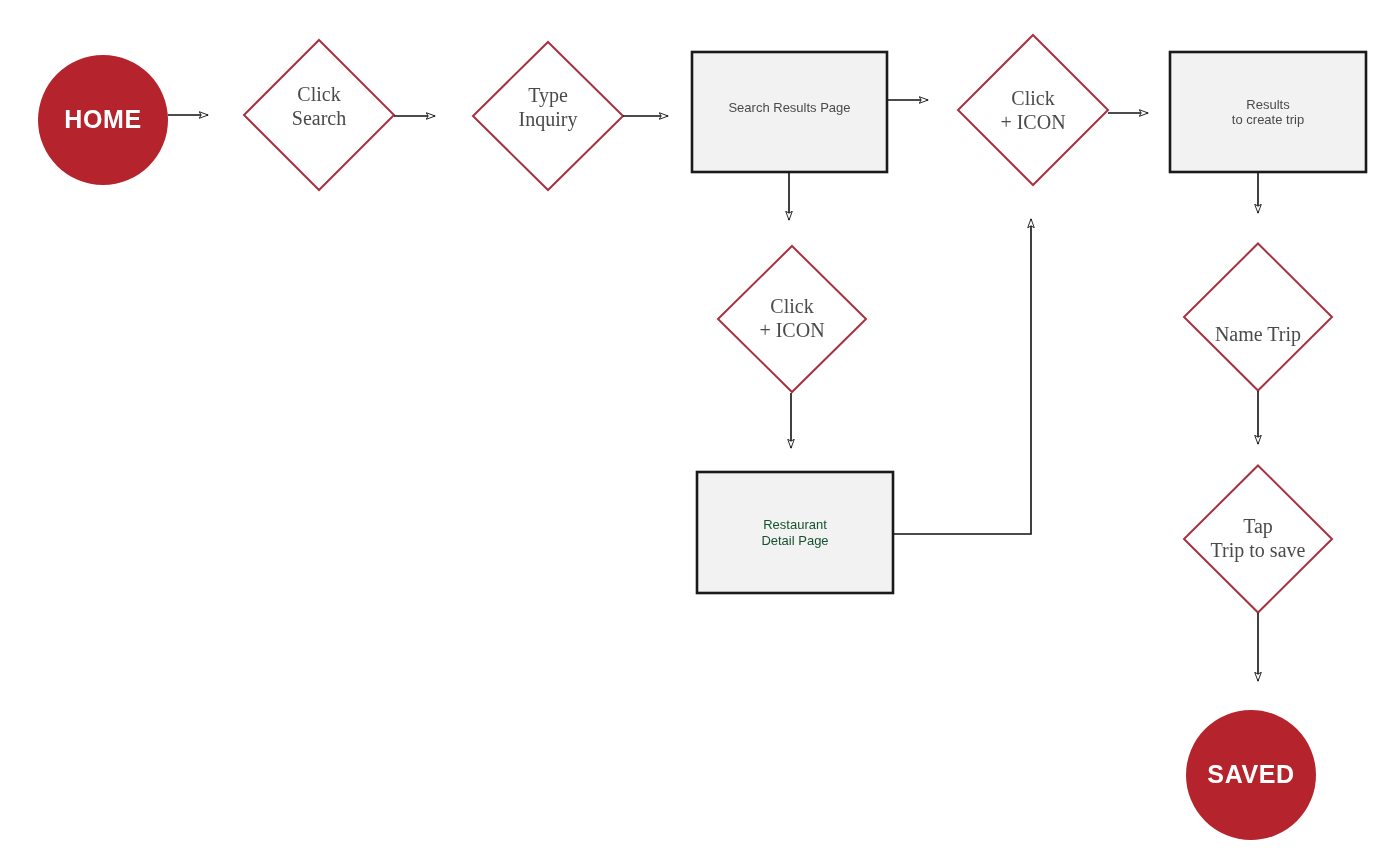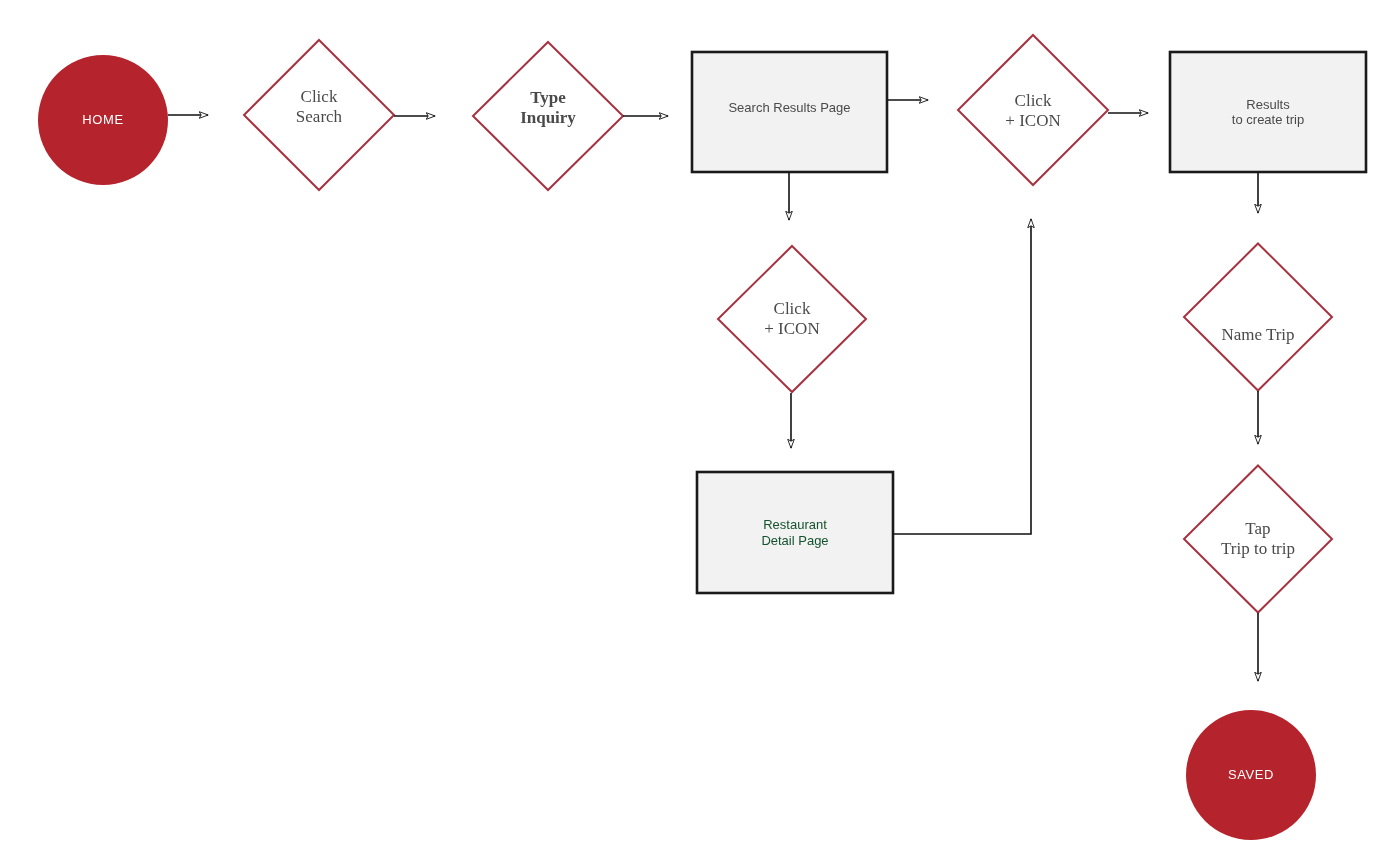--- a/index.html
+++ b/index.html
@@ -27,28 +27,28 @@
   }
   .node-label {
     position: absolute;
     text-align: center;
     white-space: pre-line;
     line-height: 1.18;
     pointer-events: none;
   }
   .terminator-label {
     font-family: "Liberation Sans", sans-serif;
-    font-weight: normal;
-    font-size: 13px;
+    font-weight: bold;
+    font-size: 25px;
     letter-spacing: 0.6px;
     color: #ffffff;
   }
   .decision-label {
     font-family: "Liberation Serif", serif;
-    font-size: 17px;
+    font-size: 20px;
     color: #4a4a4a;
   }
   .process-label {
     font-family: Liberation Sans, sans-serif;
     font-size: 13px;
     color: #4a4a4a;
   }
 </style>
 </head>
 <body>
@@ -87,30 +87,30 @@
         <polyline points="1258,173 1258,213" fill="none" stroke="#111111" stroke-width="1.6" marker-end="url(#open-arrow)"></polyline>
         <polyline points="1258,391 1258,444" fill="none" stroke="#111111" stroke-width="1.6" marker-end="url(#open-arrow)"></polyline>
         <polyline points="1258,613 1258,681" fill="none" stroke="#111111" stroke-width="1.6" marker-end="url(#open-arrow)"></polyline>
       </g>
   </svg>
 
   <div id="labels-layer">
       <div class="node-label terminator-label" style="left: 38px; width: 130px; top: 80px; height: 80px; display: flex; align-items: center; justify-content: center; color: rgb(255, 255, 255);"><span style="white-space: pre-line; text-align: center; display: block;">HOME</span></div>
       <div class="node-label decision-label" style="left: 259px; width: 120px; top: 67px; height: 80px; display: flex; align-items: center; justify-content: center; color: rgb(74, 74, 74);"><span style="white-space: pre-line; text-align: center; display: block;">Click
 Search</span></div>
-      <div class="node-label decision-label" style="left: 488px; width: 120px; top: 68px; height: 80px; display: flex; align-items: center; justify-content: center; color: rgb(74, 74, 74);"><span style="white-space: pre-line; text-align: center; display: block; font-weight: bold;">Type
+      <div class="node-label decision-label" style="left: 488px; width: 120px; top: 68px; height: 80px; display: flex; align-items: center; justify-content: center; color: rgb(74, 74, 74);"><span style="white-space: pre-line; text-align: center; display: block;">Type
 Inquiry</span></div>
       <div class="node-label process-label" style="left: 700px; width: 179px; top: 68px; height: 80px; display: flex; align-items: center; justify-content: center; color: rgb(74, 74, 74);"><span style="white-space: pre-line; text-align: center; display: block;">Search Results Page</span></div>
       <div class="node-label decision-label" style="left: 973px; width: 120px; top: 71px; height: 80px; display: flex; align-items: center; justify-content: center; color: rgb(74, 74, 74);"><span style="white-space: pre-line; text-align: center; display: block;">Click
 + ICON</span></div>
       <div class="node-label process-label" style="left: 1178px; width: 180px; top: 72px; height: 80px; display: flex; align-items: center; justify-content: center; color: rgb(74, 74, 74);"><span style="white-space: pre-line; text-align: center; display: block;">Results
 to create trip</span></div>
       <div class="node-label decision-label" style="left: 732.8px; width: 118.4px; top: 279px; height: 80px; display: flex; align-items: center; justify-content: center; color: rgb(74, 74, 74);"><span style="white-space: pre-line; text-align: center; display: block;">Click
 + ICON</span></div>
       <div class="node-label process-label" style="left: 705px; width: 180px; top: 492.5px; height: 80px; display: flex; align-items: center; justify-content: center; color: #14532d;"><span style="white-space: pre-line; text-align: center; display: block;">Restaurant
 Detail Page</span></div>
       <div class="node-label decision-label" style="left: 1198.8px; width: 118.4px; top: 295px; height: 80px; display: flex; align-items: center; justify-content: center; color: rgb(74, 74, 74);"><span style="white-space: pre-line; text-align: center; display: block;">Name Trip</span></div>
       <div class="node-label decision-label" style="left: 1198.8px; width: 118.4px; top: 499px; height: 80px; display: flex; align-items: center; justify-content: center; color: rgb(74, 74, 74);"><span style="white-space: pre-line; text-align: center; display: block;">Tap
-Trip to trip</span></div>
+Trip to save</span></div>
       <div class="node-label terminator-label" style="left: 1186px; width: 130px; top: 735px; height: 80px; display: flex; align-items: center; justify-content: center; color: rgb(255, 255, 255);"><span style="white-space: pre-line; text-align: center; display: block;">SAVED</span></div>
     </div>
 
 </div>
 
 </body></html>

